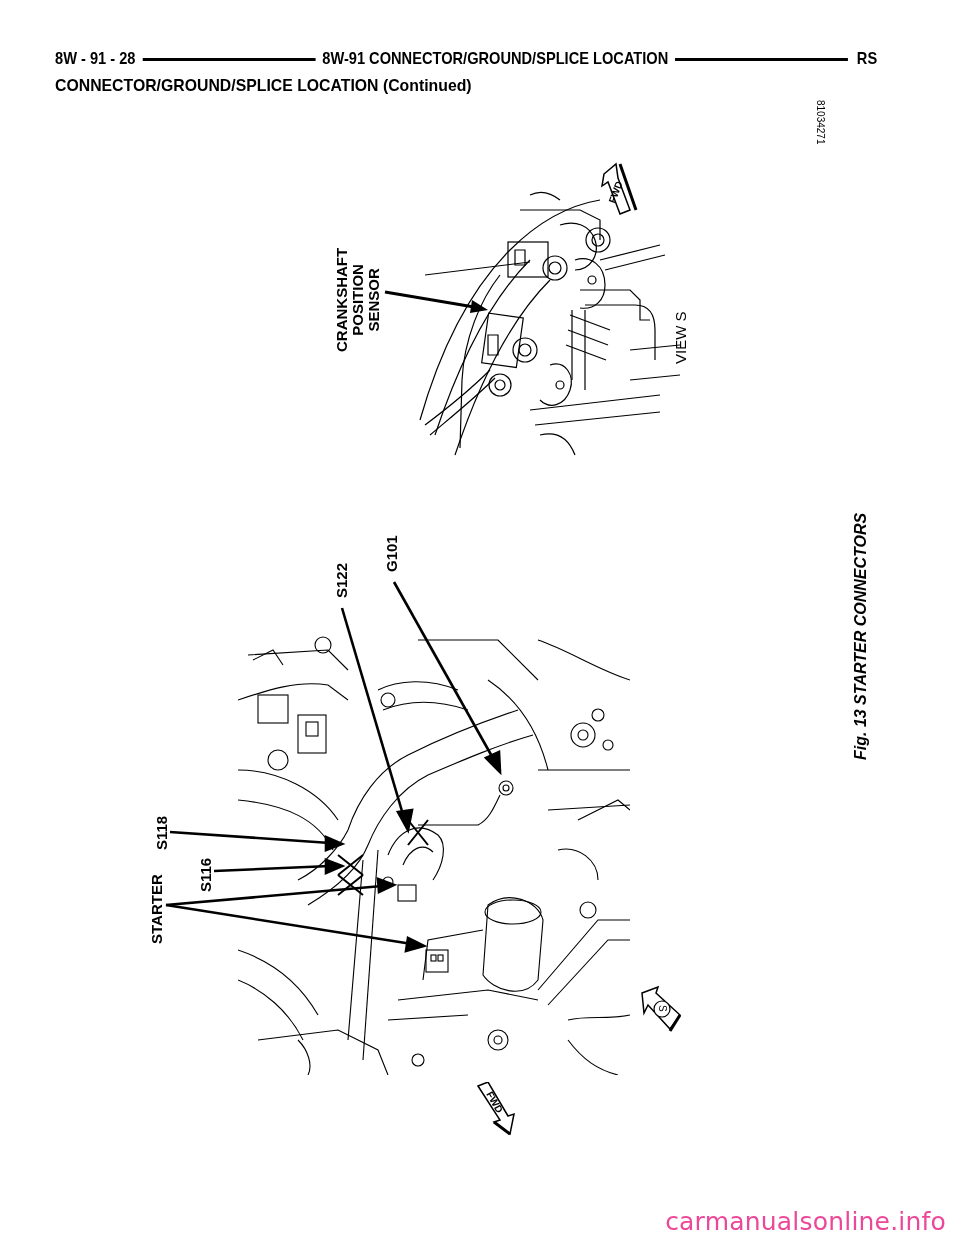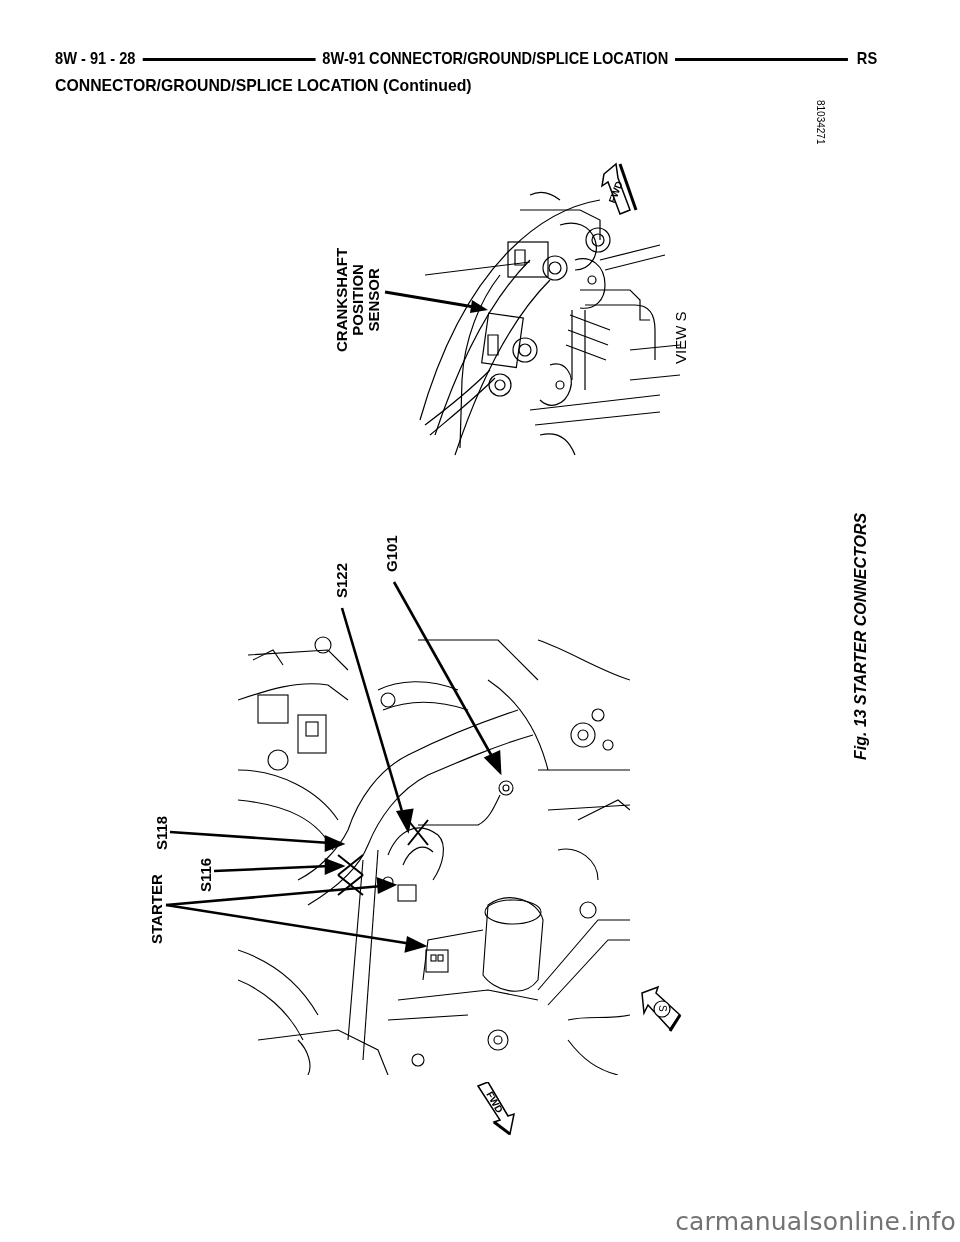--- a/index.html
+++ b/index.html
@@ -13,21 +13,21 @@
   .header .rule.r2 { margin-right: 10px; }
   .subtitle { position: absolute; left: 55px; top: 76px; font-weight: bold; font-size: 17px;
               transform: scaleX(0.93); transform-origin: left center; white-space: nowrap; }
 
   .rot { position: absolute; white-space: nowrap; transform-origin: 0 0; transform: rotate(-90deg); }
   .lbl { font-weight: bold; font-size: 15px; line-height: 16px; }
   .figid { font-size: 10px; transform: rotate(90deg); transform-origin: 0 0; position: absolute; white-space: nowrap; }
   .caption { font-style: italic; font-weight: bold; font-size: 16px; }
 
   .drawing { position: absolute; }
-  .watermark { position: absolute; right: 4px; bottom: 6px; font-size: 25px; color: #737373;
+  .watermark { position: absolute; right: 14px; bottom: 6px; font-size: 25px; color: #ec4899;
                font-family: "DejaVu Sans", sans-serif; letter-spacing: 0.2px; }
 </style>
 </head>
 <body>
 
 <div class="header">
   <span>8W - 91 - 28</span>
   <span class="rule"></span>
   <span>8W-91 CONNECTOR/GROUND/SPLICE LOCATION</span>
   <span class="rule r2"></span>

